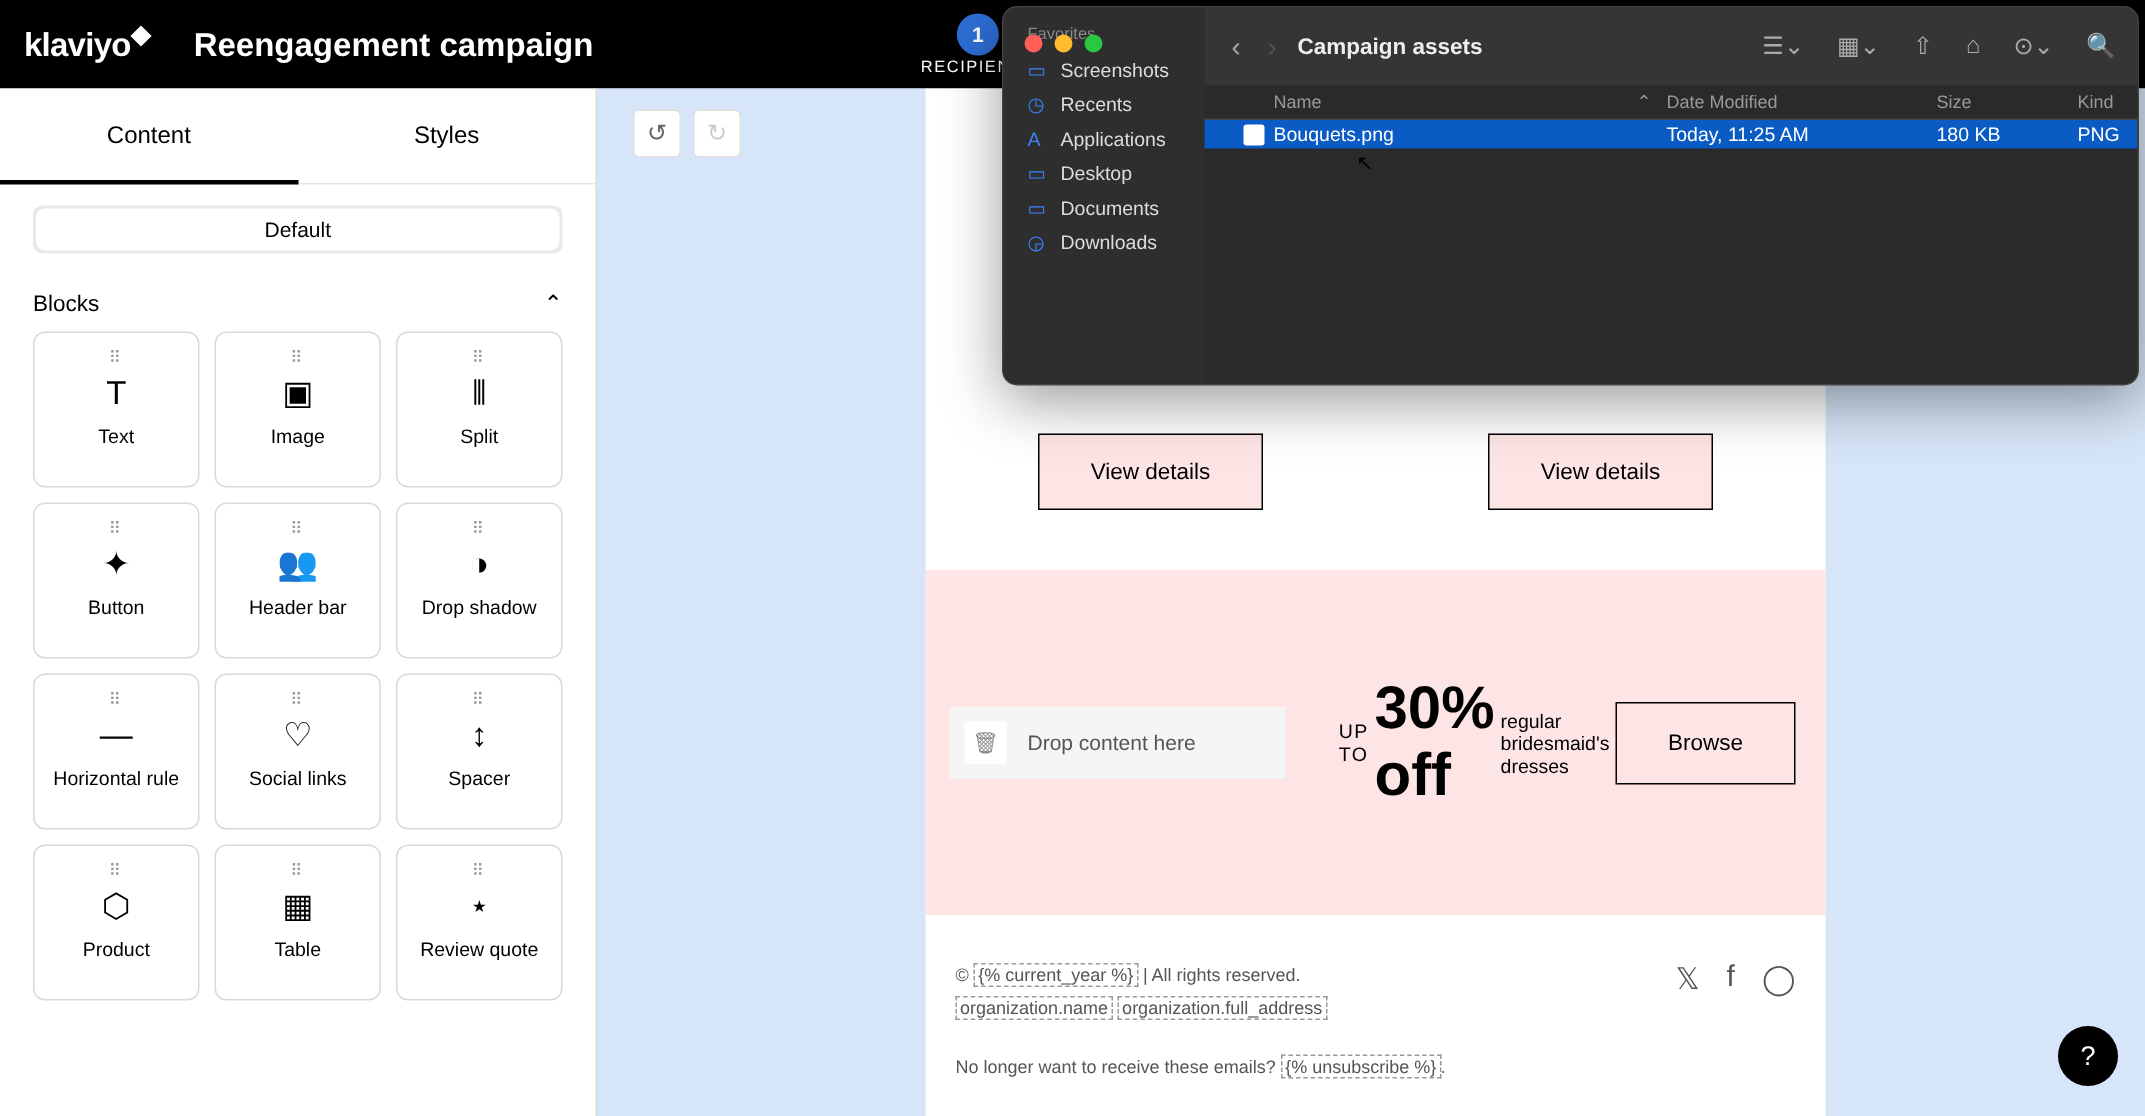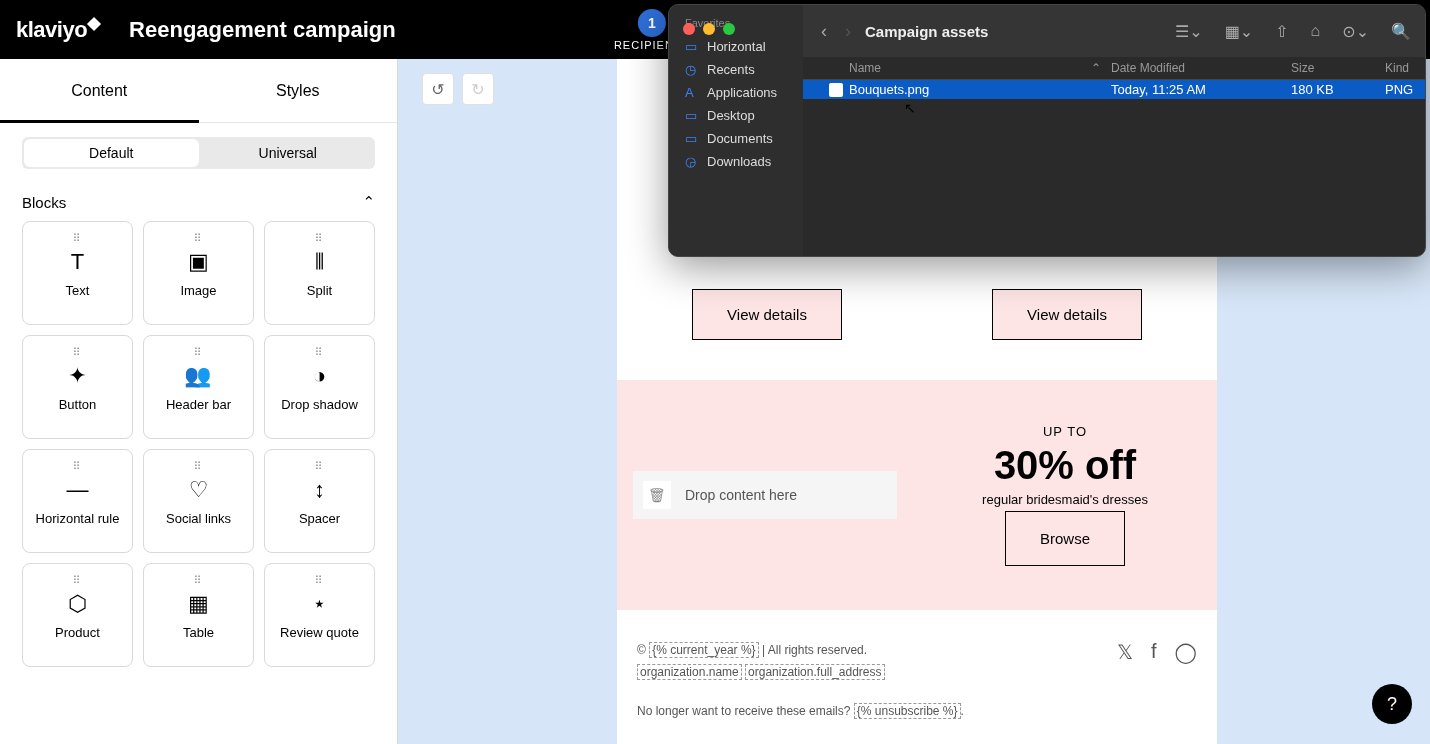--- a/index.html
+++ b/index.html
@@ -37,21 +37,21 @@
 .tool-btn { width: 32px; height: 32px; background: #fff; border: 1px solid #e0e0e0; border-radius: 4px; display: flex; align-items: center; justify-content: center; font-size: 16px; cursor: pointer; color: #666; }
 .tool-btn.disabled { color: #ccc; }
 .email { position: absolute; top: 0; left: 219px; width: 600px; background: #fff; }
 .product-row { display: flex; padding: 0 0 40px 0; }
 .product-col { flex: 1; display: flex; flex-direction: column; align-items: center; }
 .view-btn { border: 1px solid #000; padding: 16px 34px; font-size: 15px; background: #fde5e5; margin-top: 20px; cursor: pointer; }
 .promo-row { display: flex; background: #fde5e5; min-height: 230px; }
 .promo-left { flex: 1; display: flex; align-items: center; justify-content: center; padding: 16px; }
 .dropzone { background: #f5f5f5; width: 100%; display: flex; align-items: center; padding: 10px; gap: 14px; font-size: 14px; color: #555; }
 .del-icon { width: 28px; height: 28px; background: #fff; display: flex; align-items: center; justify-content: center; color: #888; }
-.promo-right { flex: 1; display: flex; flex-direction: column; align-items: center; justify-content: center; gap: 4px; padding: 20px; }
+.promo-right { flex: 1; display: flex; flex-direction: row; align-items: center; justify-content: center; gap: 4px; padding: 20px; }
 .upto { font-size: 13px; letter-spacing: 1px; }
 .pct { font-size: 40px; font-weight: 700; }
 .reg { font-size: 13px; }
 .browse-btn { border: 1px solid #000; padding: 18px 34px; font-size: 15px; cursor: pointer; background: transparent; }
 .footer { padding: 30px 20px; font-size: 12px; color: #555; display: flex; justify-content: space-between; }
 .footer-left { line-height: 1.8; }
 .tag { border: 1px dashed #999; padding: 0 2px; }
 .socials { display: flex; gap: 18px; font-size: 20px; color: #555; align-items: flex-start; }
 
 
@@ -110,21 +110,20 @@
 </div>
 
 <div class="left-panel">
   <div class="tabs">
     <div class="tab active">Content</div>
     <div class="tab">Styles</div>
   </div>
   <div class="seg-wrap">
     <div class="seg">
       <button class="seg-btn active">Default</button>
-      <button class="seg-btn">Universal</button>
     </div>
   </div>
   <div class="blocks-header">
     <span>Blocks</span>
     <span>⌃</span>
   </div>
   <div class="blocks-grid" id="blocks-grid">
       <div class="block-card">
         <div class="drag-dots">⠿</div>
         <div class="block-icon">T</div>
@@ -248,21 +247,21 @@
   <div class="traffic">
     <div class="t-dot t-red"></div>
     <div class="t-dot t-yel"></div>
     <div class="t-dot t-grn"></div>
   </div>
   <div class="finder-side">
     <div class="fav-label">Favorites</div>
     <div id="fav-list">
         <div class="fav-item">
           <span class="fav-icon">▭</span>
-          <span>Horizontal</span>
+          <span>Screenshots</span>
         </div>
         <div class="fav-item">
           <span class="fav-icon">◷</span>
           <span>Recents</span>
         </div>
         <div class="fav-item">
           <span class="fav-icon">A</span>
           <span>Applications</span>
         </div>
         <div class="fav-item">

